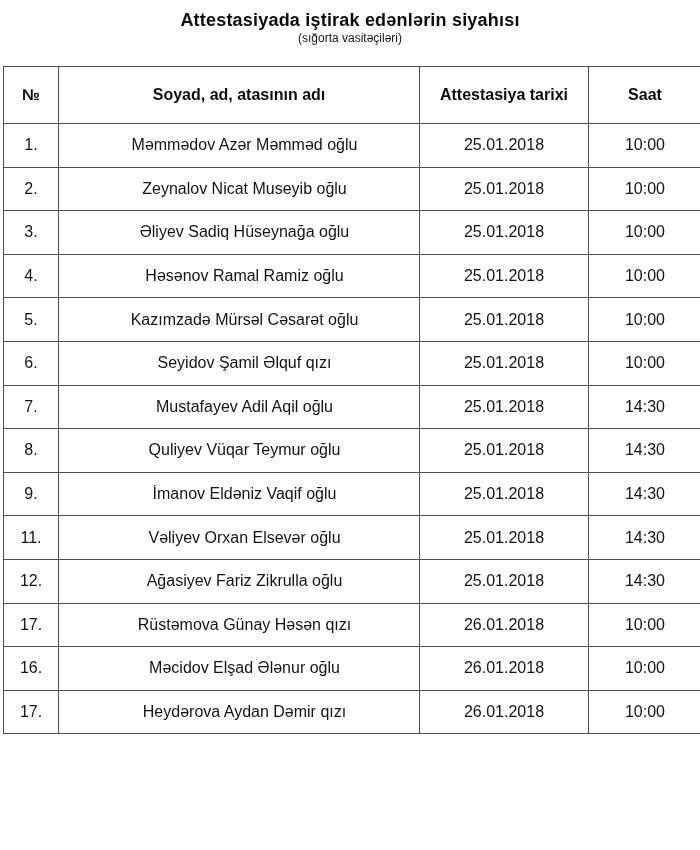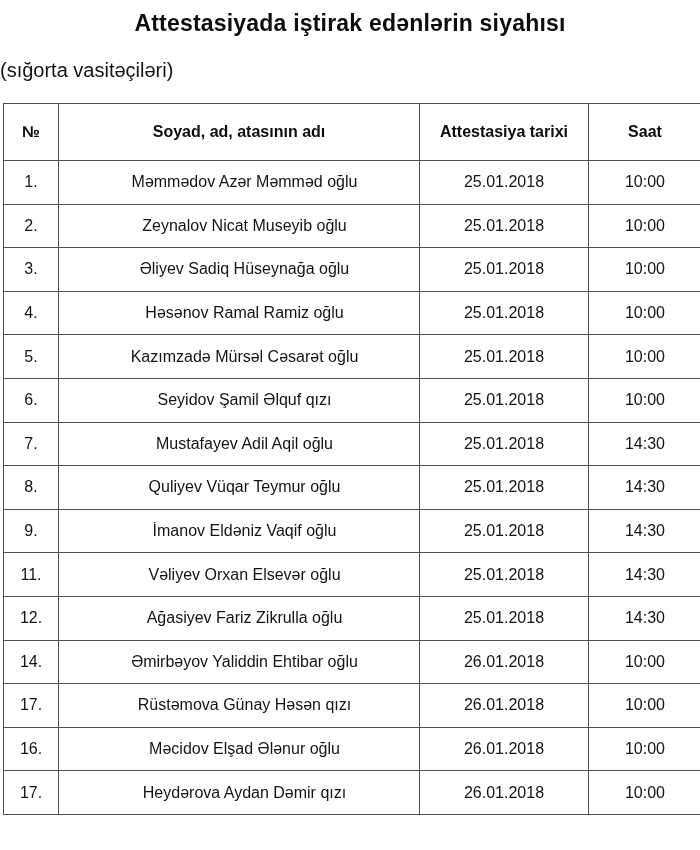--- a/index.html
+++ b/index.html
@@ -13,29 +13,28 @@
   .page {
     width: 700px;
     height: 850px;
     box-sizing: border-box;
     padding-top: 10px;
     overflow: hidden;
   }
   .doc-title {
     margin: 0;
     text-align: center;
-    font-size: 23px;
+    font-size: 18px;
     font-weight: bold;
     letter-spacing: 0.2px;
     color: #0d0d0d;
   }
   .doc-subtitle {
-    margin-top: 22px;
-    text-align: left;
-    font-size: 20px;
+    text-align: center;
+    font-size: 12px;
     font-weight: normal;
     color: #141414;
   }
   table.roster {
     border-collapse: collapse;
     table-layout: fixed;
     width: 690px;
     margin: 21px auto 0 3px;
   }
   table.roster th, table.roster td {
@@ -143,26 +142,20 @@
           <td class="col-date">25.01.2018</td>
           <td class="col-time">14:30</td>
         </tr>
         <tr>
           <td class="col-no">12.</td>
           <td class="col-name">Ağasiyev Fariz Zikrulla oğlu</td>
           <td class="col-date">25.01.2018</td>
           <td class="col-time">14:30</td>
         </tr>
         <tr>
-          <td class="col-no">14.</td>
-          <td class="col-name">Əmirbəyov Yaliddin Ehtibar oğlu</td>
-          <td class="col-date">26.01.2018</td>
-          <td class="col-time">10:00</td>
-        </tr>
-        <tr>
           <td class="col-no">17.</td>
           <td class="col-name">Rüstəmova Günay Həsən qızı</td>
           <td class="col-date">26.01.2018</td>
           <td class="col-time">10:00</td>
         </tr>
         <tr>
           <td class="col-no">16.</td>
           <td class="col-name">Məcidov Elşad Ələnur oğlu</td>
           <td class="col-date">26.01.2018</td>
           <td class="col-time">10:00</td>

